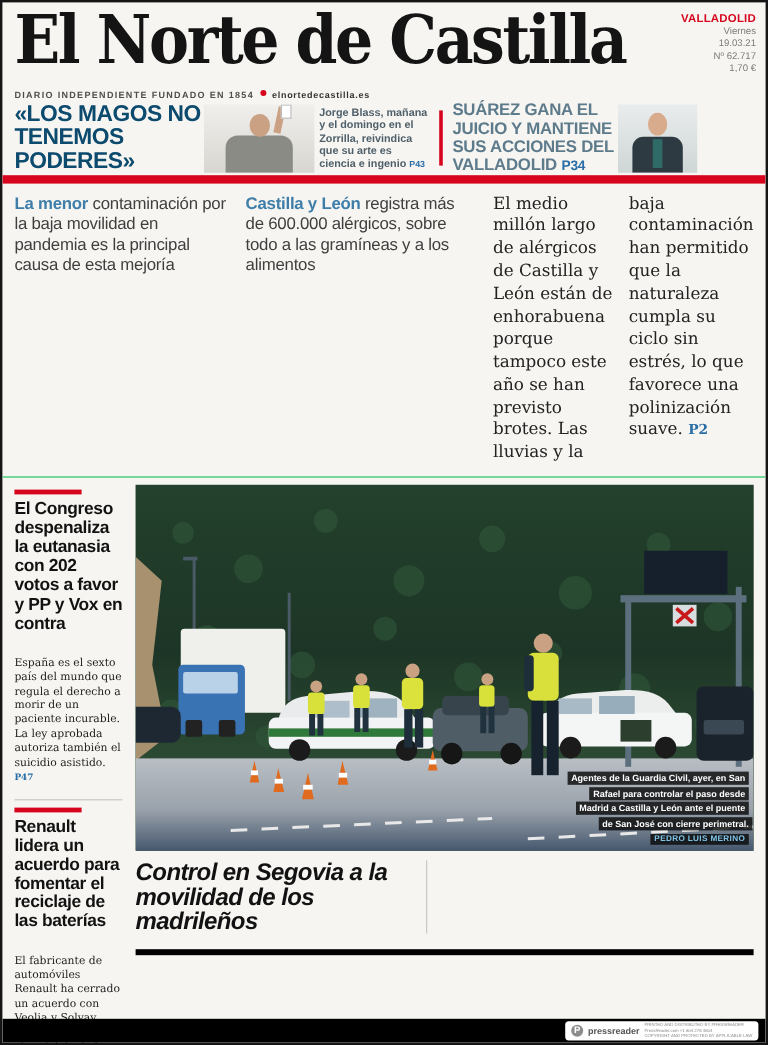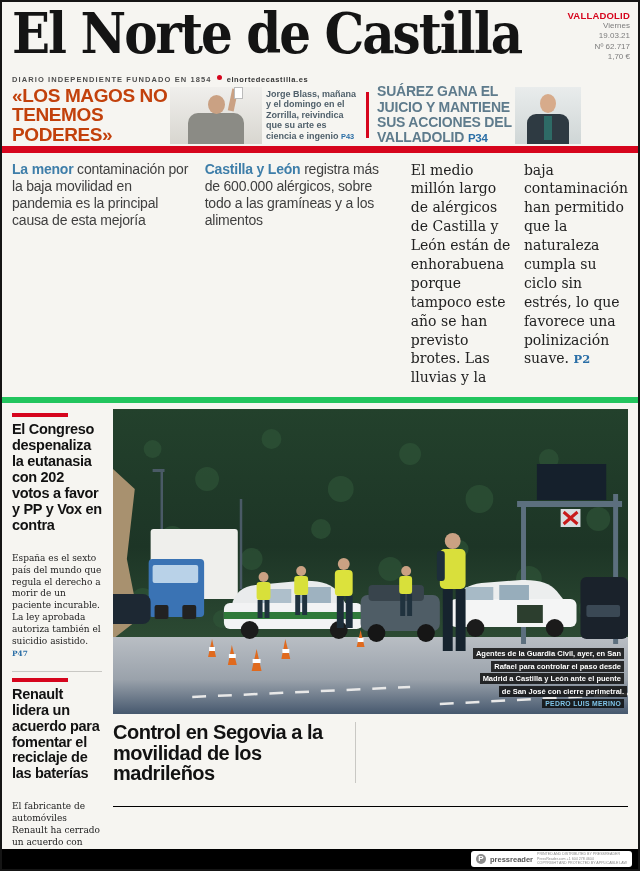--- a/index.html
+++ b/index.html
@@ -13,57 +13,57 @@
   .mast-right { text-align:right; padding-top:2px; width:92px; flex:none; }
   .mast-edition { color:#d6051d; font-weight:bold; font-size:9.5px; letter-spacing:0.2px; }
   .mast-dateline { font-size:8px; color:#7c7c7c; line-height:1.3; }
   .tagline-row { display:flex; gap:5px; padding:12px 8px 0 10px; }
   .tagline { font-size:7.5px; font-weight:bold; color:#4e4e4e; letter-spacing:1.1px; }
   .dot { width:5px; height:5px; background:#d6051d; border-radius:50%; }
   .site { font-size:7.5px; font-weight:bold; color:#333; letter-spacing:0.6px; }
 
   
   .strip { display:flex; align-items:center; margin-top:3px; height:57px; }
-  .quote { width:168px; padding-left:10px; font-size:19px; font-weight:800; line-height:1.02; color:#c2410c; letter-spacing:-0.4px; }
+  .quote { width:168px; padding-left:10px; font-size:19px; font-weight:800; line-height:1.02; color:#0c4a6e; letter-spacing:-0.4px; }
   .ph { position:relative; overflow:hidden; flex:none; }
   .ph-mag { width:92px; height:57px; background:linear-gradient(180deg,#f0efec,#d8d6d0); }
   .ph-suarez { width:66px; height:57px; background:linear-gradient(180deg,#e9ecec,#cfd6d6); }
   .head-c { position:absolute; border-radius:50%; background:#caa183; }
   .suit { position:absolute; }
   .strip-blurb { width:92px; font-size:9px; font-weight:700; color:#50606b; line-height:1.18; margin-left:4px; }
   .vdiv { width:3px; height:46px; background:#d6051d; margin:0 8px; flex:none; }
   .strip-head { width:138px; font-size:14px; font-weight:800; color:#5e7b8c; line-height:1.1; letter-spacing:-0.2px; }
   .redbar-full { height:7px; background:#d6051d; margin-top:2px; }
 
   .pref { color:#2a6ea6; font-weight:bold; font-size:0.82em; }
 
   
   .lead-head { padding:9px 10px 2px 10px; font-size:33px; font-weight:800; letter-spacing:-0.9px; line-height:1.04; color:#121212; }
-  .decks { display:flex; gap:14px; padding:8px 10px 10px 10px; border-bottom:6px solid #22c55e; }
+  .decks { display:flex; gap:14px; padding:8px 10px 10px 10px; border-bottom:1px solid #22c55e; }
   .deck { font-size:14px; line-height:1.22; color:#3f3f3f; letter-spacing:-0.2px; }
   .deck b { color:#3e7ea9; }
   .d1 { width:186px; } .d2 { width:200px; }
   .d3 { flex:1; font-family:"DejaVu Serif", serif; font-size:14px; line-height:1.35; color:#222; column-count:2; column-gap:9px; }
 
   
   .main { display:flex; }
   .rail { width:106px; flex:none; padding:4px 6px 0 10px; }
   .rbar { width:56px; height:4px; background:#d6051d; margin:6px 0 5px 0; }
   .rail h3 { font-size:14.5px; font-weight:800; line-height:1.1; color:#121212; letter-spacing:-0.3px; }
   .rail .sub { margin-top:7px; font-size:10.5px; color:#8e9196; line-height:1.18; font-weight:600; letter-spacing:-0.2px; }
   .rail .body, .serifbody { margin-top:19px; font-family:"DejaVu Serif", serif; font-size:9px; line-height:1.32; color:#222; }
   .rail-div { border-top:1px solid #c9c8c4; margin:11px 0 0 0; }
 
   .photozone { flex:1; padding:6px 10px 0 5px; }
   .photo { position:relative; width:100%; height:305px; background:#223822; overflow:hidden; }
   .caption { position:absolute; right:4px; bottom:4px; width:152px; text-align:right; font-size:7.5px; font-weight:bold; line-height:1.65; }
   .caption .cap-t { background:rgba(10,10,10,0.82); color:#fff; padding:1px 3px; box-decoration-break:clone; -webkit-box-decoration-break:clone; }
   .caption .cap-c { background:rgba(10,10,10,0.82); color:#7fc4e8; padding:1px 3px; font-size:6.8px; letter-spacing:0.3px; }
 
-  .underphoto { display:flex; padding:8px 0 23px 0; border-bottom:1px solid #000000; }
+  .underphoto { display:flex; padding:8px 0 13px 0; border-bottom:5px solid #000000;font-style:italic; }
   .up-head { width:232px; flex:none; font-size:20px; font-weight:800; line-height:1.02; letter-spacing:-0.5px; color:#121212; }
   .up-rule { width:1px; background:#c9c8c4; margin:0 10px; }
   .up-body { flex:1; font-size:10px; color:#474747; line-height:1.3; letter-spacing:-0.1px; padding-top:1px; }
 
   
   .footer { position:absolute; left:0; bottom:0; width:100%; height:20px; background:#000; }
   .pr-badge { position:absolute; right:6px; top:2px; height:16px; background:#fff; border-radius:3px; display:flex; align-items:center; gap:4px; padding:0 5px; }
   .pr-logo { width:10px; height:10px; border-radius:50%; background:#8c8c8c; color:#fff; font-size:8px; font-weight:bold; text-align:center; line-height:10px; }
   .pr-name { font-size:7.5px; font-weight:bold; color:#555; }
   .pr-lines { font-size:3.6px; color:#888; line-height:1.25; }

